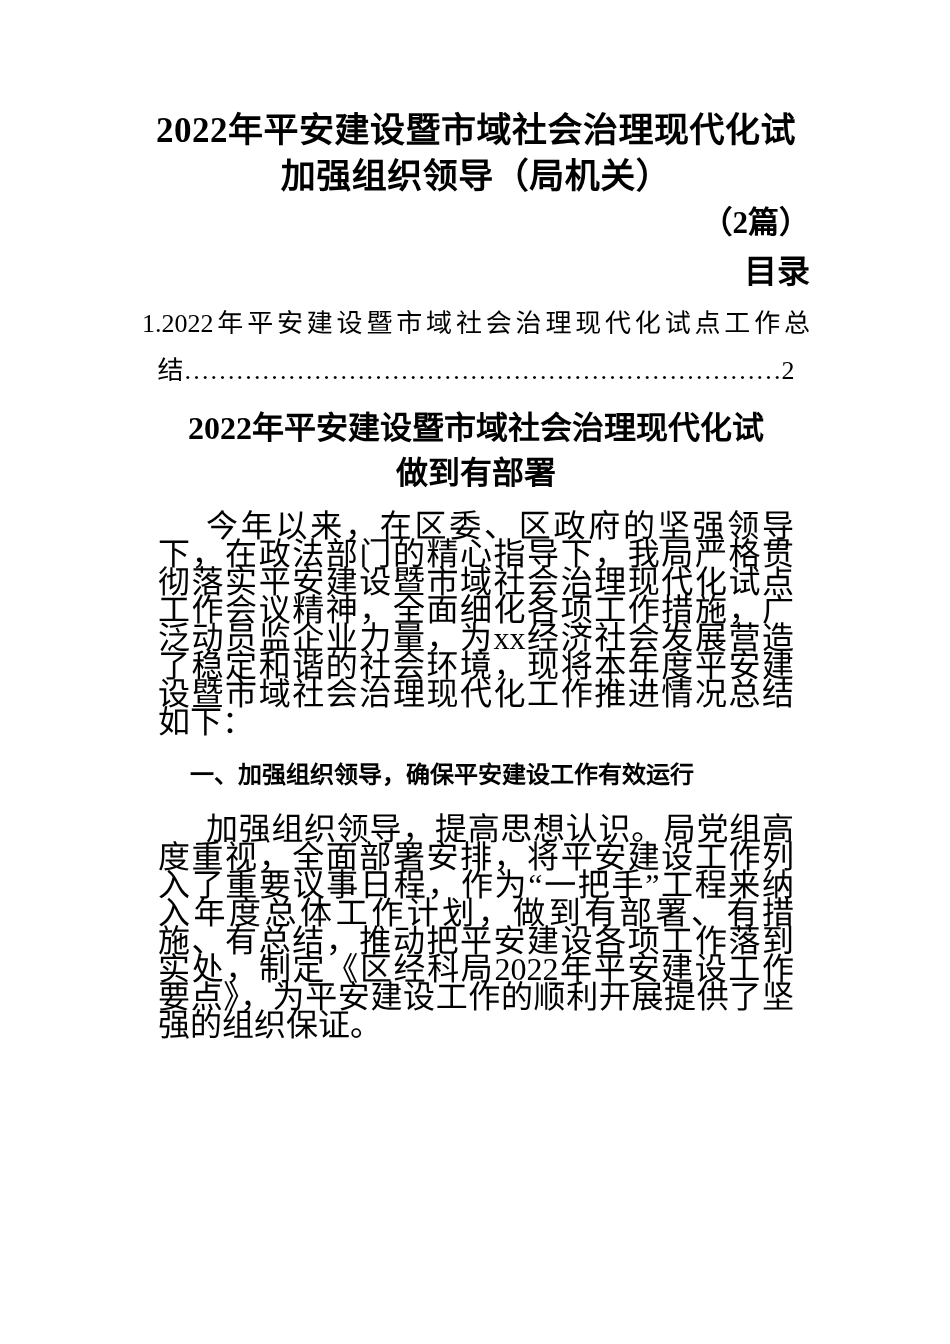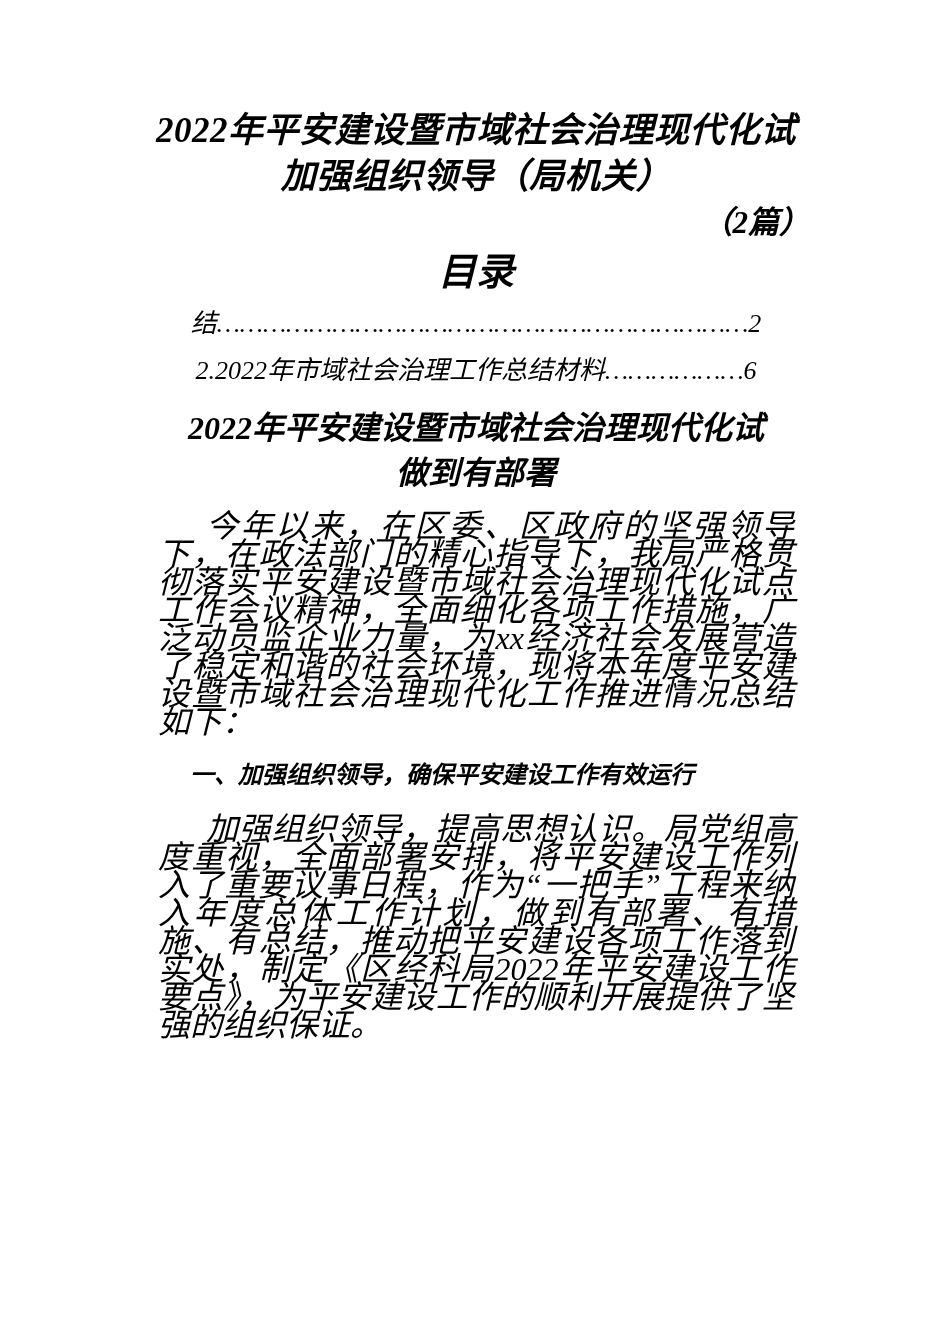--- a/index.html
+++ b/index.html
@@ -12,21 +12,20 @@
     height: 1344px;
     font-family: "Liberation Serif", "DejaVu Serif", serif;
     color: #000000;
     overflow: hidden;
   }
   .page {
     width: 950px;
     height: 1238px;
     box-sizing: border-box;
     padding: 108px 140px 40px 142px;
-    font-style: italic;
   }
   .doc-title {
     font-family: "Liberation Serif", "DejaVu Serif", serif;
     font-weight: bold;
     font-size: 35px;
     line-height: 46px;
     text-align: center;
     letter-spacing: 0.5px;
     margin: 0;
   }
@@ -34,23 +33,23 @@
     font-family: "Liberation Serif", "DejaVu Serif", serif;
     font-weight: bold;
     font-size: 31px;
     line-height: 42px;
     text-align: right;
     margin: 2px 0 0 0;
   }
   .toc-heading {
     font-family: "Liberation Serif", "DejaVu Serif", serif;
     font-weight: bold;
-    font-size: 38px;
+    font-size: 33px;
     line-height: 44px;
-    text-align: center;
+    text-align: right;
     margin: 6px 0 6px 0;
   }
   .toc-entry {
     font-family: "Liberation Serif", "DejaVu Serif", serif;
     font-size: 26px;
     line-height: 47px;
     text-align: justify;
     text-align-last: justify;
     margin: 0;
     letter-spacing: 0px;
@@ -92,27 +91,27 @@
 
   <h1 class="doc-title">
     <span>2022年平安建设暨市域社会治理现代化试</span><br>
     <span>加强组织领导（局机关）</span>
   </h1>
 
   <div class="doc-subtitle">（2篇）</div>
 
   <div class="toc-heading">目录</div>
 
+  <div class="toc-entry">
+    <span>1.2022年平安建设暨市域社会治理现代化试点工作总</span>
+  </div>
   <div class="toc-entry single">
     <span>结……………………………………………………………2</span>
   </div>
 
-  <div class="toc-entry single">
-    <span>2.2022年市域社会治理工作总结材料………………6</span>
-  </div>
 
   <h2 class="section-title">
     <span>2022年平安建设暨市域社会治理现代化试</span><br>
     <span>做到有部署</span>
   </h2>
 
   <p class="body-para">今年以来，在区委、区政府的坚强领导下，在政法部门的精心指导下，我局严格贯彻落实平安建设暨市域社会治理现代化试点工作会议精神，全面细化各项工作措施，广泛动员监企业力量，为xx经济社会发展营造了稳定和谐的社会环境，现将本年度平安建设暨市域社会治理现代化工作推进情况总结如下：</p>
 
   <p class="body-heading">一、加强组织领导，确保平安建设工作有效运行</p>
 

